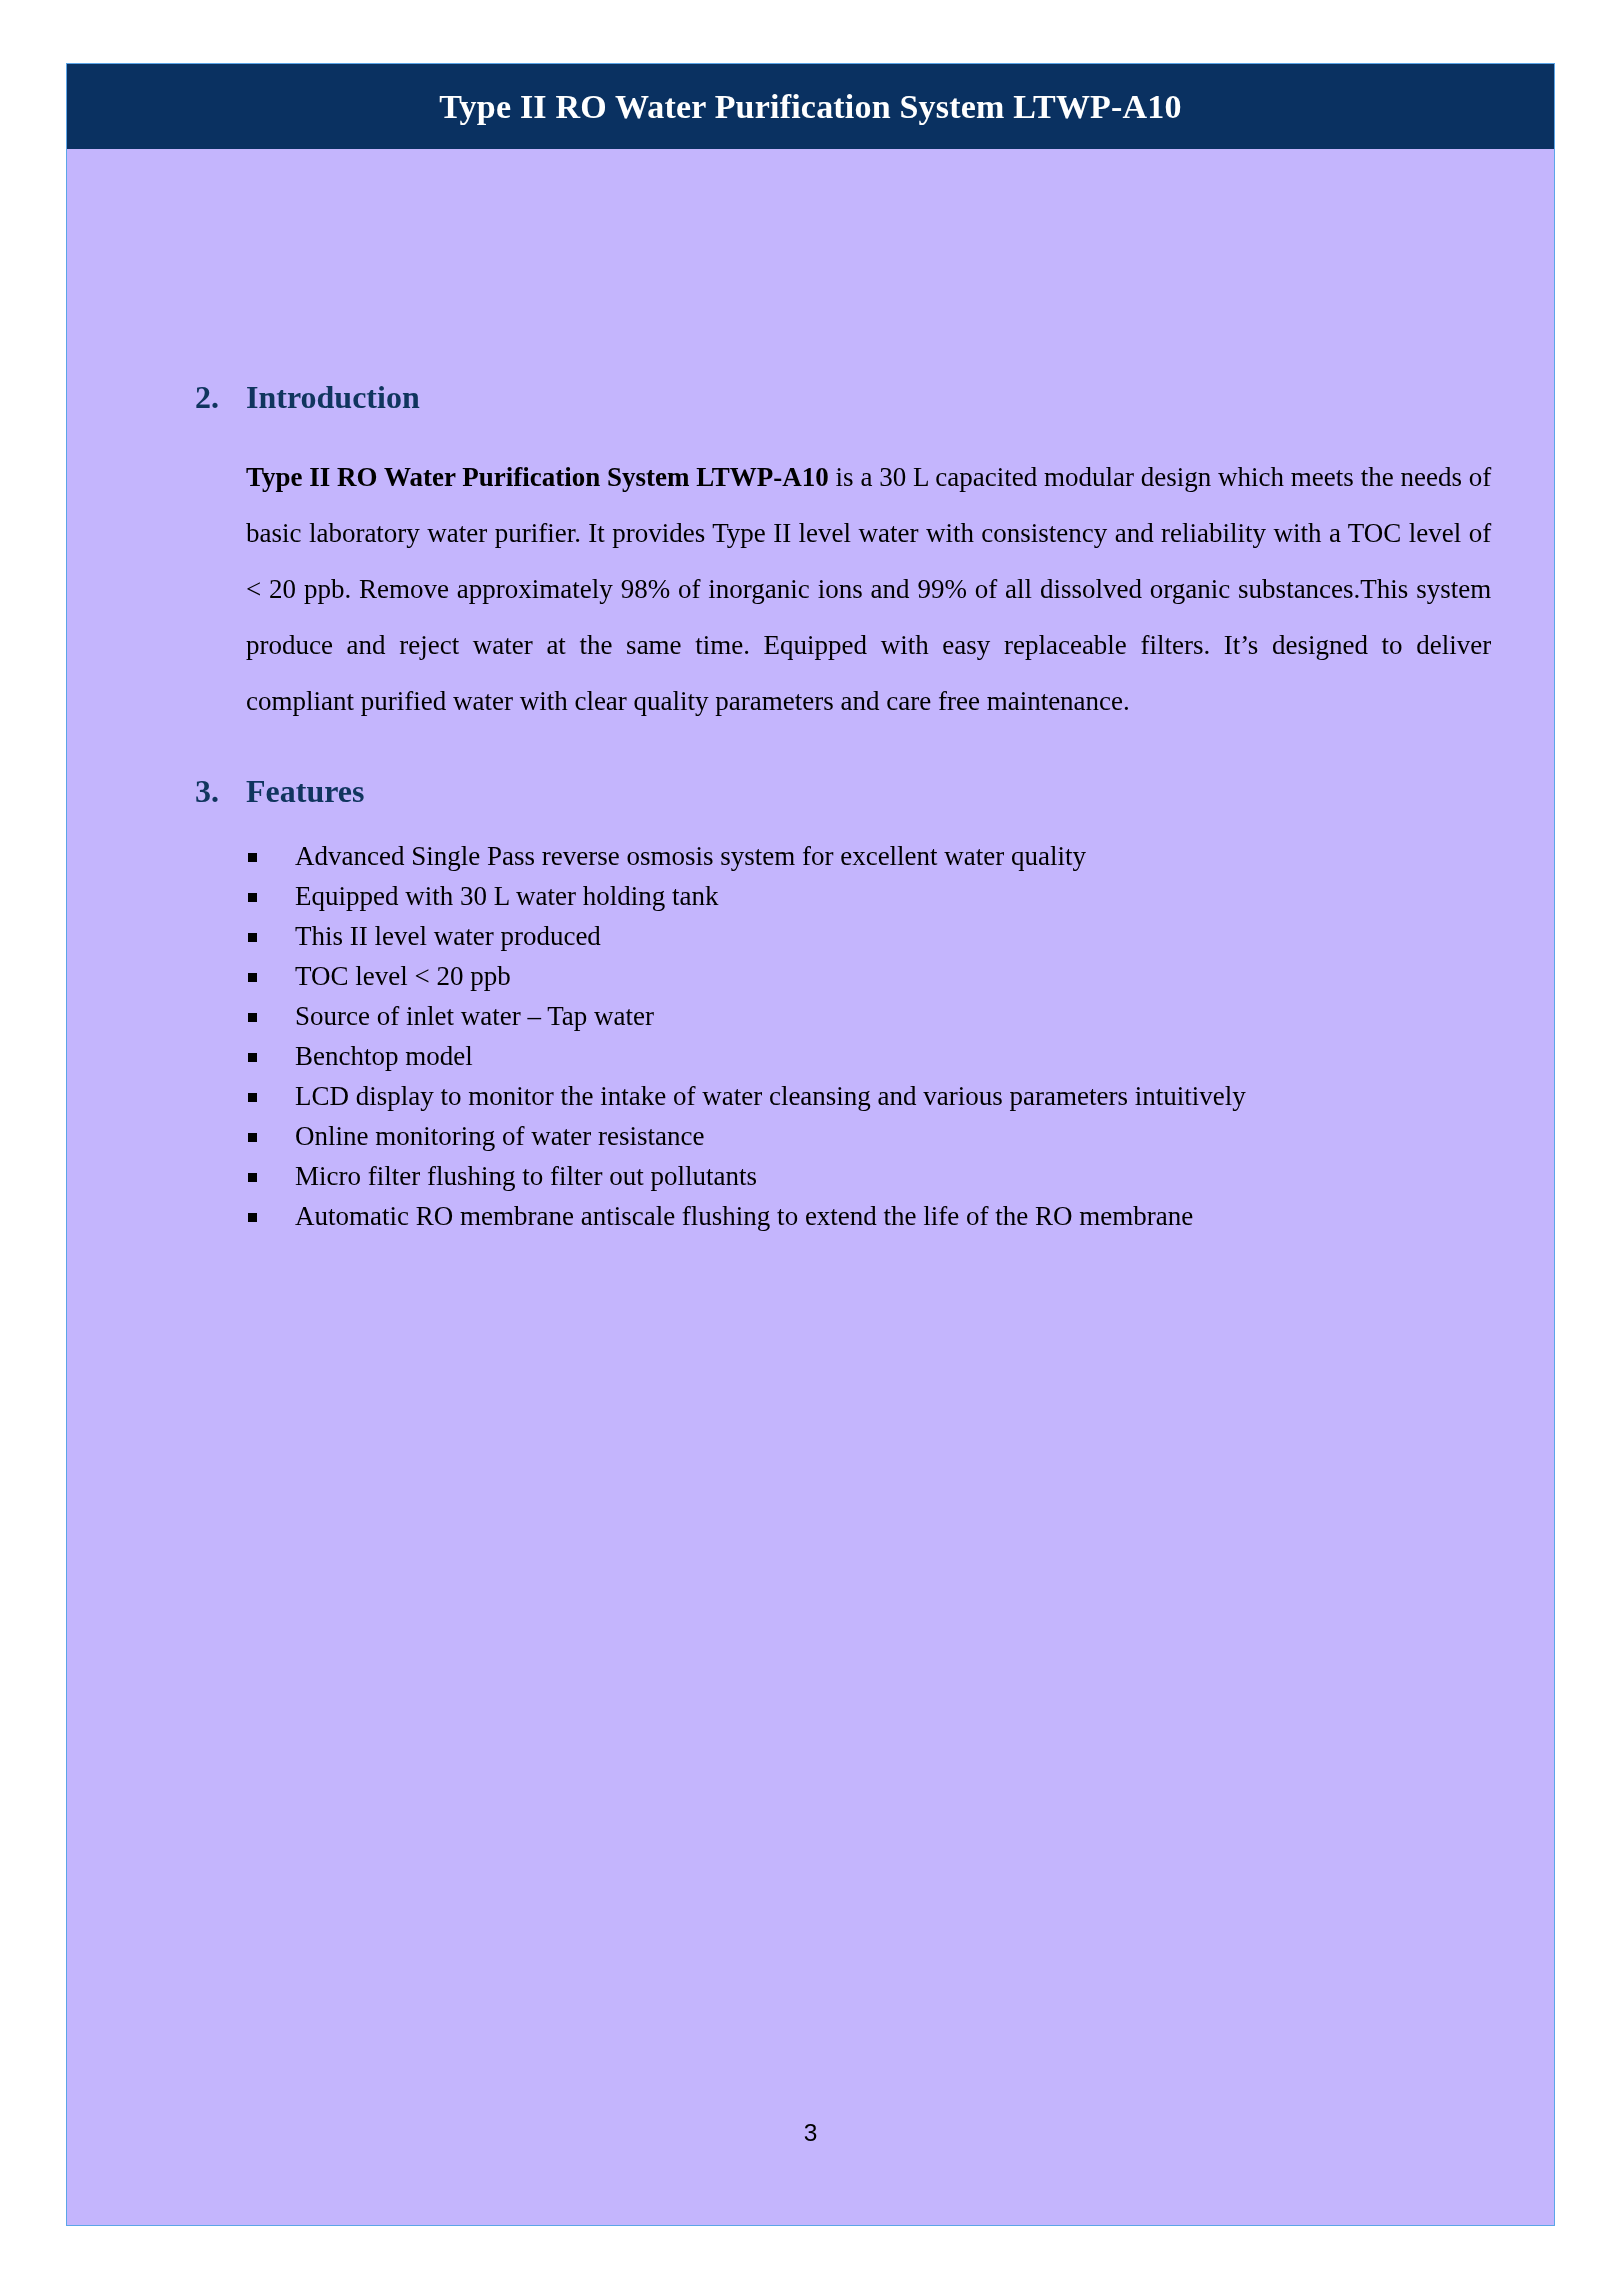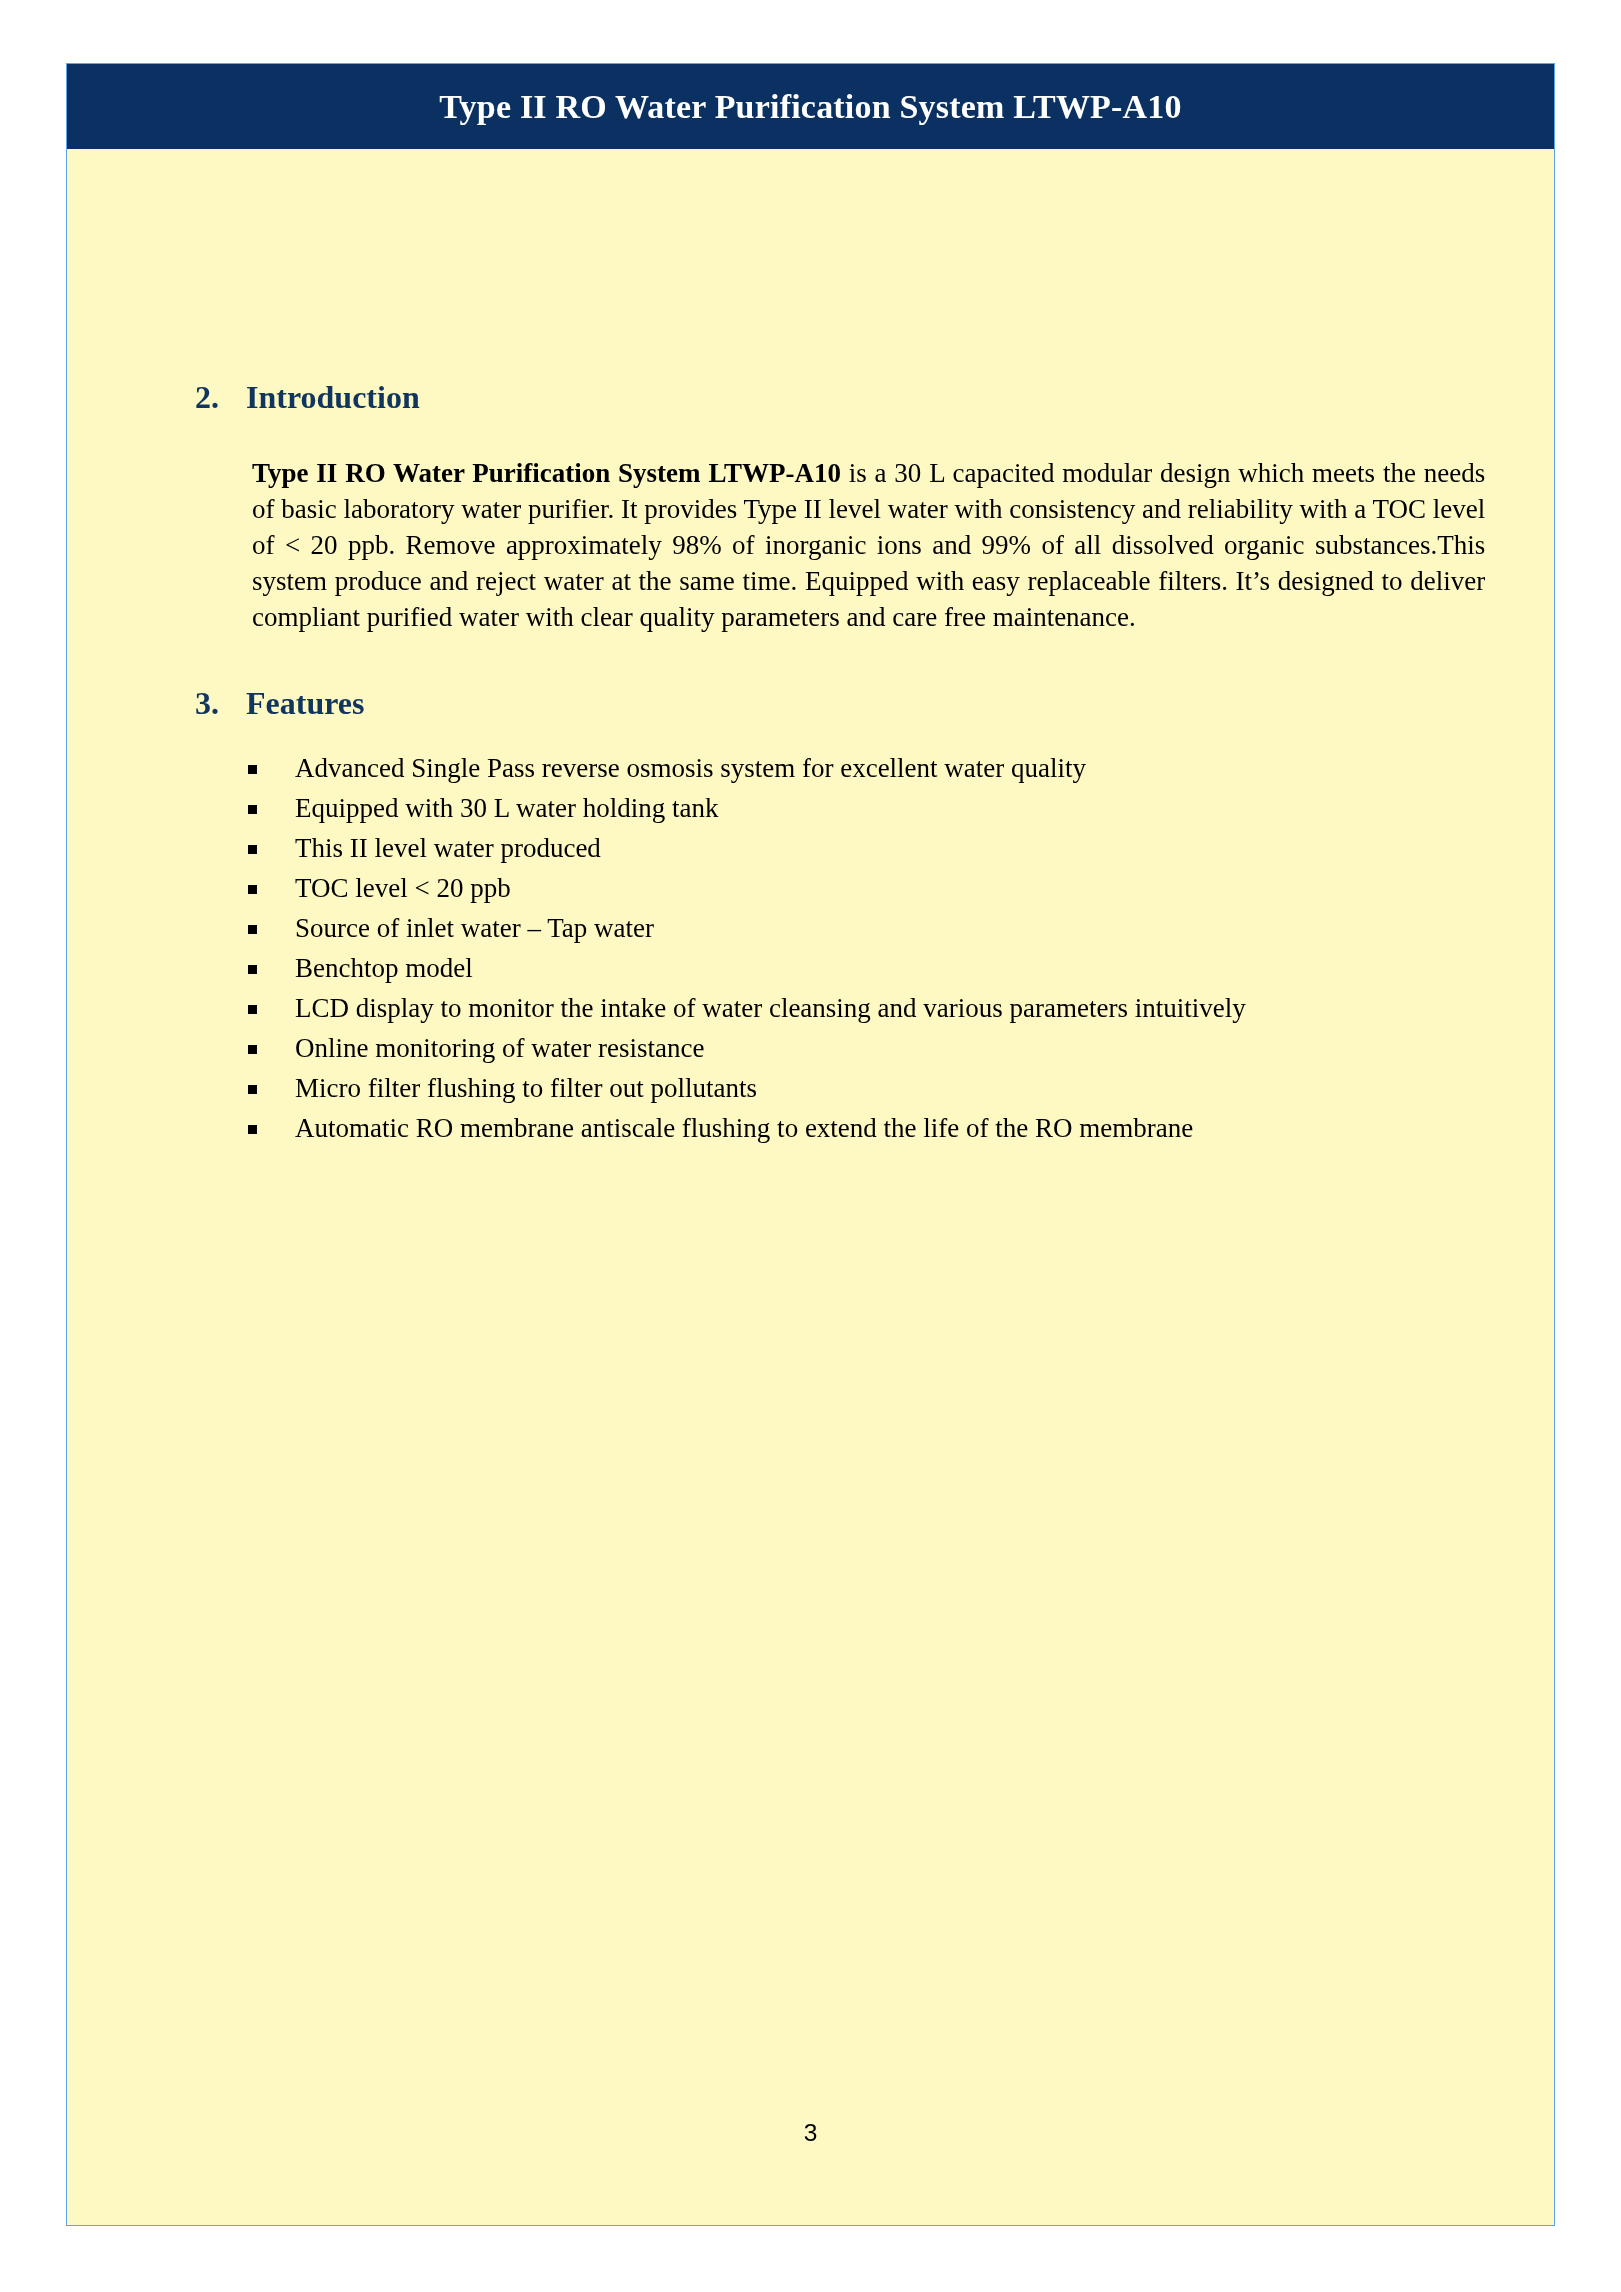--- a/index.html
+++ b/index.html
@@ -17,21 +17,21 @@
 
   
   #page-frame {
     position: absolute;
     left: 66px;
     top: 63px;
     width: 1489px;
     height: 2163px;
     border: 1.5px solid #5ba5e8;
     box-sizing: border-box;
-    background: #fef9c3;
+    background: #c4b5fd;
   }
 
   
   #header-banner {
     position: absolute;
     left: 0;
     top: 0;
     width: 100%;
     height: 85px;
     background: #0a3161;
@@ -79,24 +79,24 @@
   .heading-text {
     flex: 1 1 auto;
   }
 
   
   .body-block {
     margin-left: 51px;   
     margin-right: 7.8px;
   }
   .body-paragraph {
-    margin: 6px;
+    margin: 0;
     padding-top: 33px;
     font-size: 27px;
-    line-height: 36px;
+    line-height: 56px;
     color: #000000;
     text-align: justify;
     text-justify: inter-word;
   }
   .lead-in {
     font-weight: bold;
   }
 
   
   .features-list {

